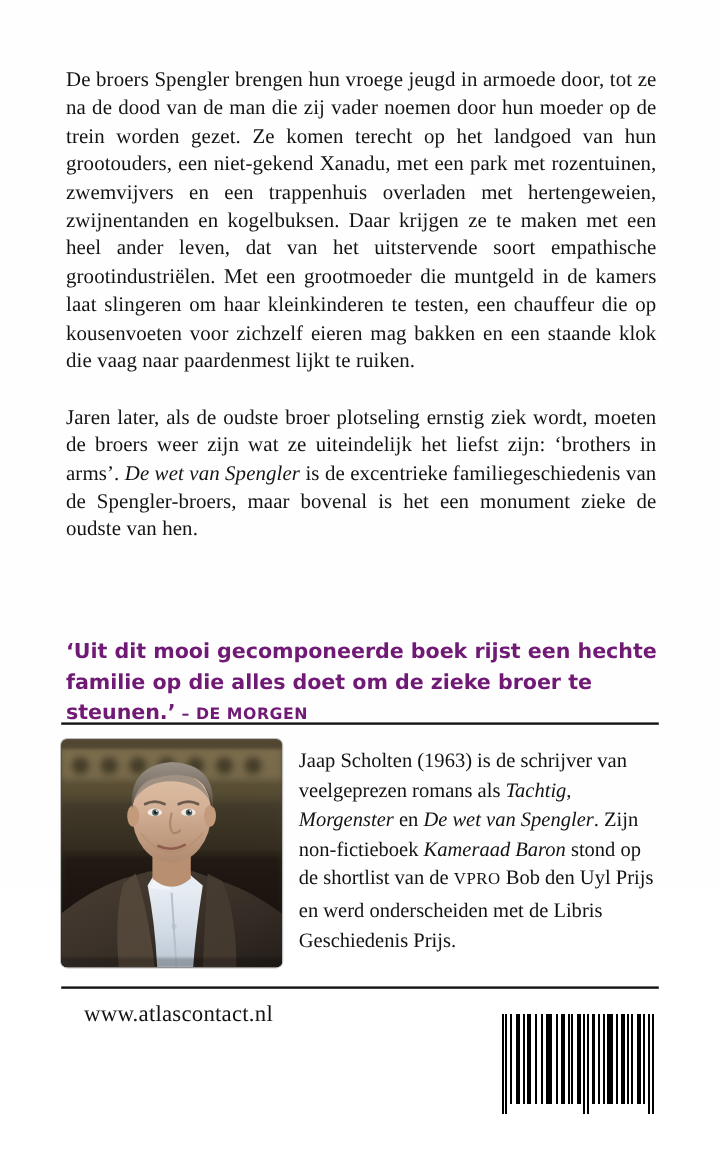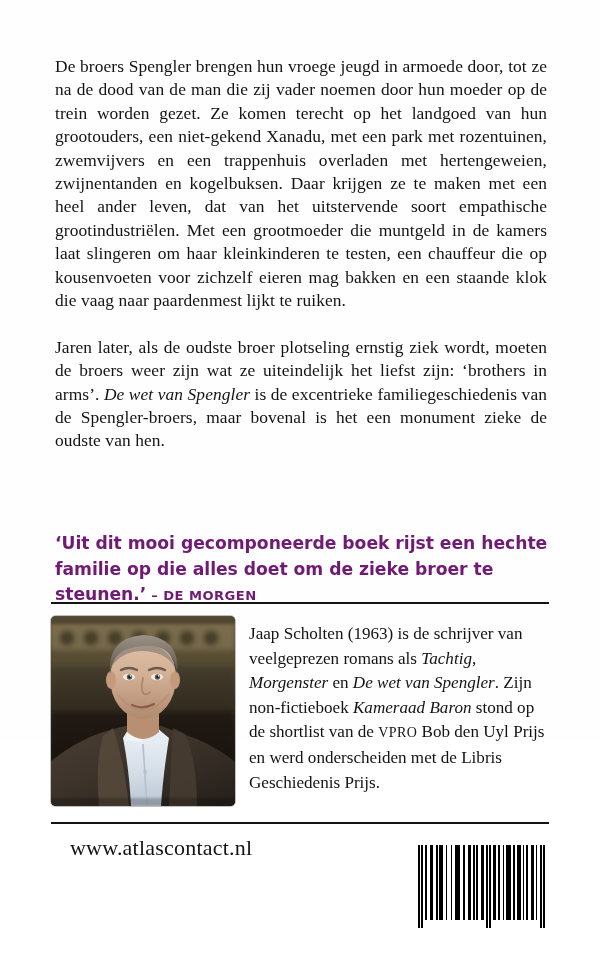--- a/index.html
+++ b/index.html
@@ -106,21 +106,21 @@
     letter-spacing: 0.03em;
     text-align: center;
   }
 
   
   .website {
     position: absolute;
     left: 70px;
     top: 835px;
     font-family: "Liberation Serif", "DejaVu Serif", serif;
-    font-size: 22px;
+    font-size: 19px;
     color: #131313;
     letter-spacing: 0.01em;
   }
 
   
   .barcode {
     position: absolute;
     left: 412px;
     top: 843px;
     width: 136px;

